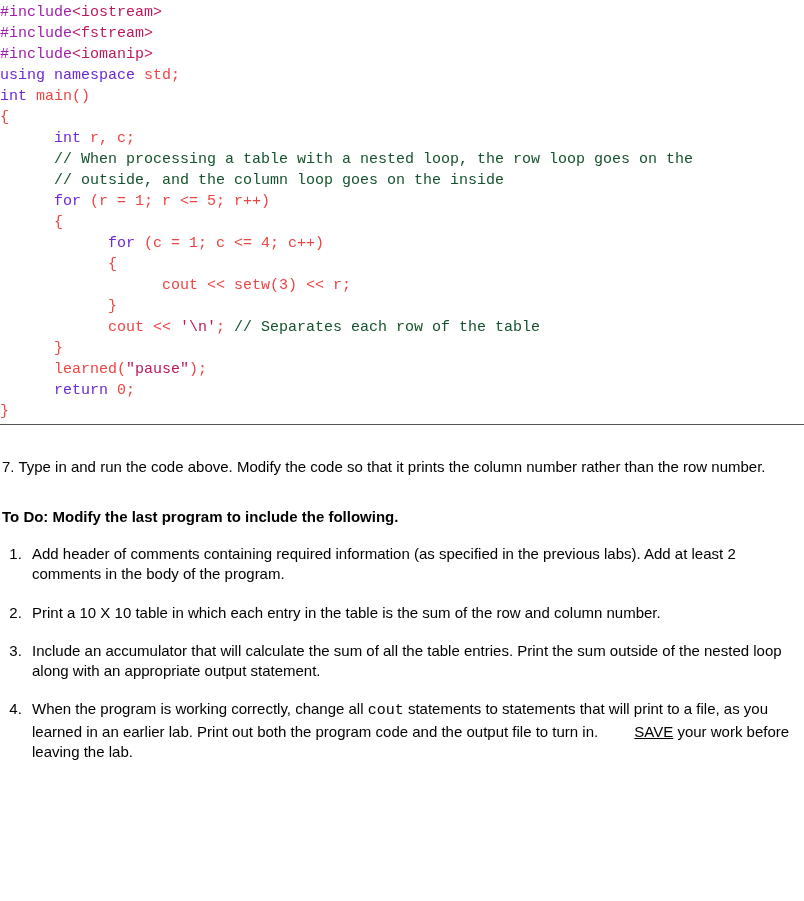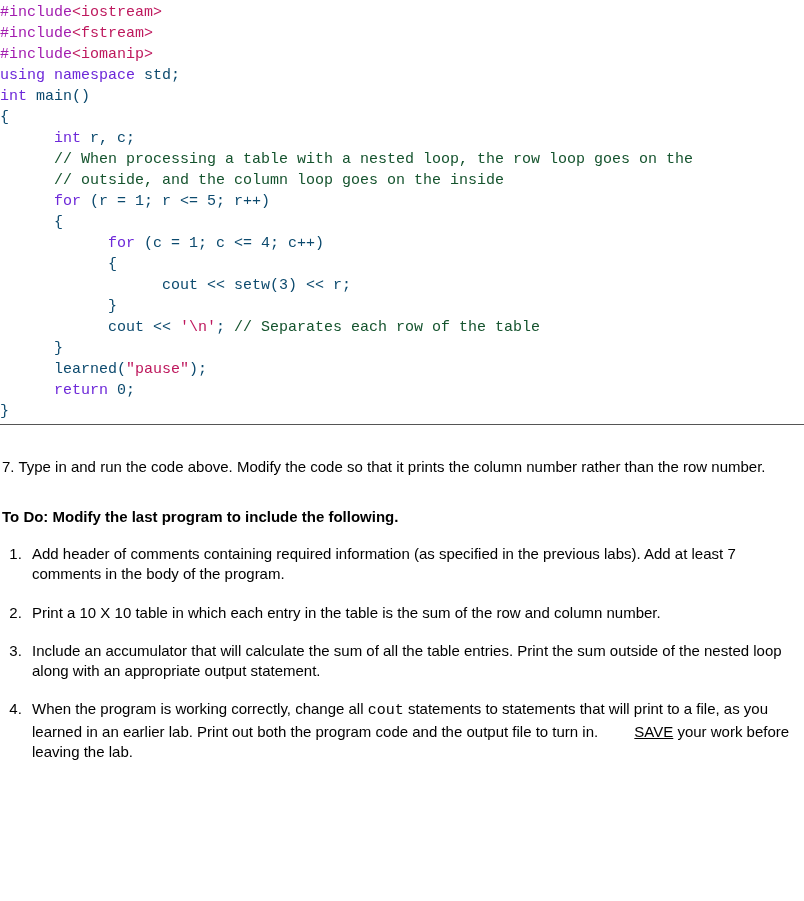--- a/index.html
+++ b/index.html
@@ -16,21 +16,21 @@
     font-size: 15px;
     white-space: pre;
     line-height: 1.4;
     padding: 2px 0 2px 0;
     border-bottom: 1px solid #555;
   }
   .kw-blue { color: #6d28d9; }
   .kw-gray { color: #a21caf; }
   .str-red { color: #be185d; }
   .comment-green { color: #14532d; }
-  .ident { color: #0c4a6e; }
+  .ident { color: #ef4444; }
   .text-section {
     padding: 8px 2px 0 2px;
     line-height: 1.3;
   }
   .q7 { margin-top: 24px; margin-bottom: 30px; }
   .todo-head { font-weight: bold; margin-bottom: 18px; }
   ol.tasks {
     margin: 0 0 0 24px;
     padding: 0;
   }
@@ -69,19 +69,19 @@
 <span class="ident">}</span>
 </div>
 
 <div class="text-section">
 
   <div class="q7">7. Type in and run the code above.  Modify the code so that it prints the column number rather than the row number.</div>
 
   <div class="todo-head">To Do:  Modify the last program to include the following.</div>
 
   <ol class="tasks">
-    <li>Add header of comments containing required information (as specified in the previous labs).  Add at least 7 comments in the body of the program.</li>
+    <li>Add header of comments containing required information (as specified in the previous labs).  Add at least 2 comments in the body of the program.</li>
     <li>Print a 10 X 10 table in which each entry in the table is the sum of the row and column number.</li>
     <li>Include an accumulator that will calculate the sum of all the table entries.  Print the sum outside of the nested loop along with an appropriate output statement.</li>
     <li><span>When the program is working correctly, change all </span><span class="mono-inline">cout</span><span> statements to statements that will print to a file, as you learned in an earlier lab.  Print out both the program code and the output file to turn in.  </span><span class="uline">SAVE</span><span> your work before leaving the lab.</span></li>
   </ol>
 
 </div>
 
 </body></html>

